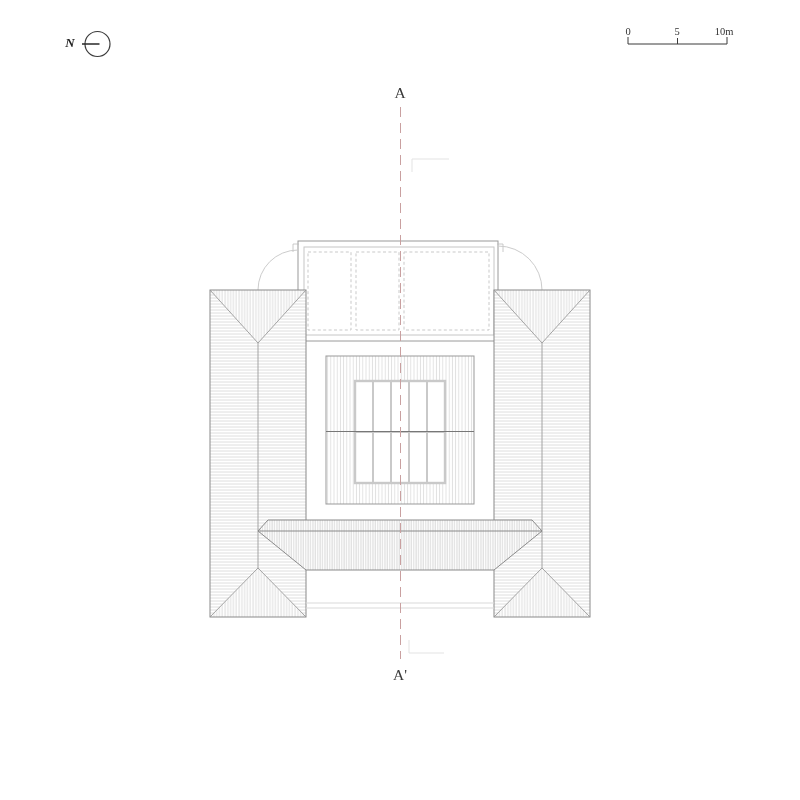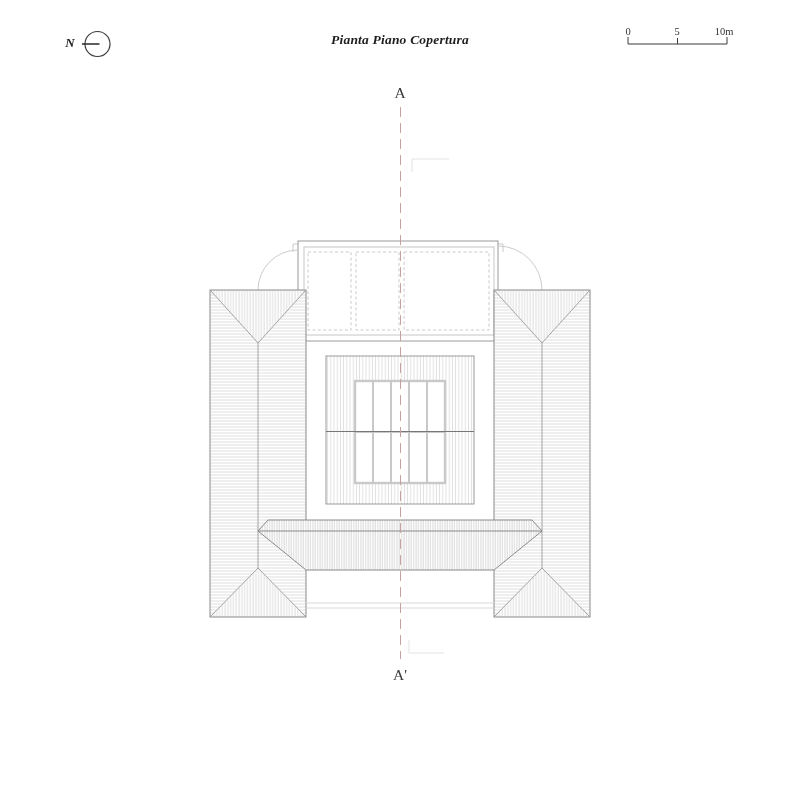--- a/index.html
+++ b/index.html
@@ -128,21 +128,20 @@
     </g>
 
     <path d="M412,172 L412,159 L449,159" fill="none" stroke="#e3e3e3" stroke-width="1"></path>
     <path d="M409,640 L409,653 L444,653" fill="none" stroke="#e3e3e3" stroke-width="1"></path>
 
     <line x1="400.5" y1="107" x2="400.5" y2="659" stroke="#c9a0a0" stroke-width="1" stroke-dasharray="10 6"></line>
   </svg>
 
   <div class="lbl north-label">N</div>
 
-  <div class="lbl drawing-title">Pianta Piano Copertura</div>
 
   <div class="lbl scale-num scale-0">0</div>
   <div class="lbl scale-num scale-5">5</div>
   <div class="lbl scale-num scale-10">10m</div>
 
   <div class="lbl section-label section-a">A</div>
   <div class="lbl section-label section-a2">A'</div>
 
 </div>
 

